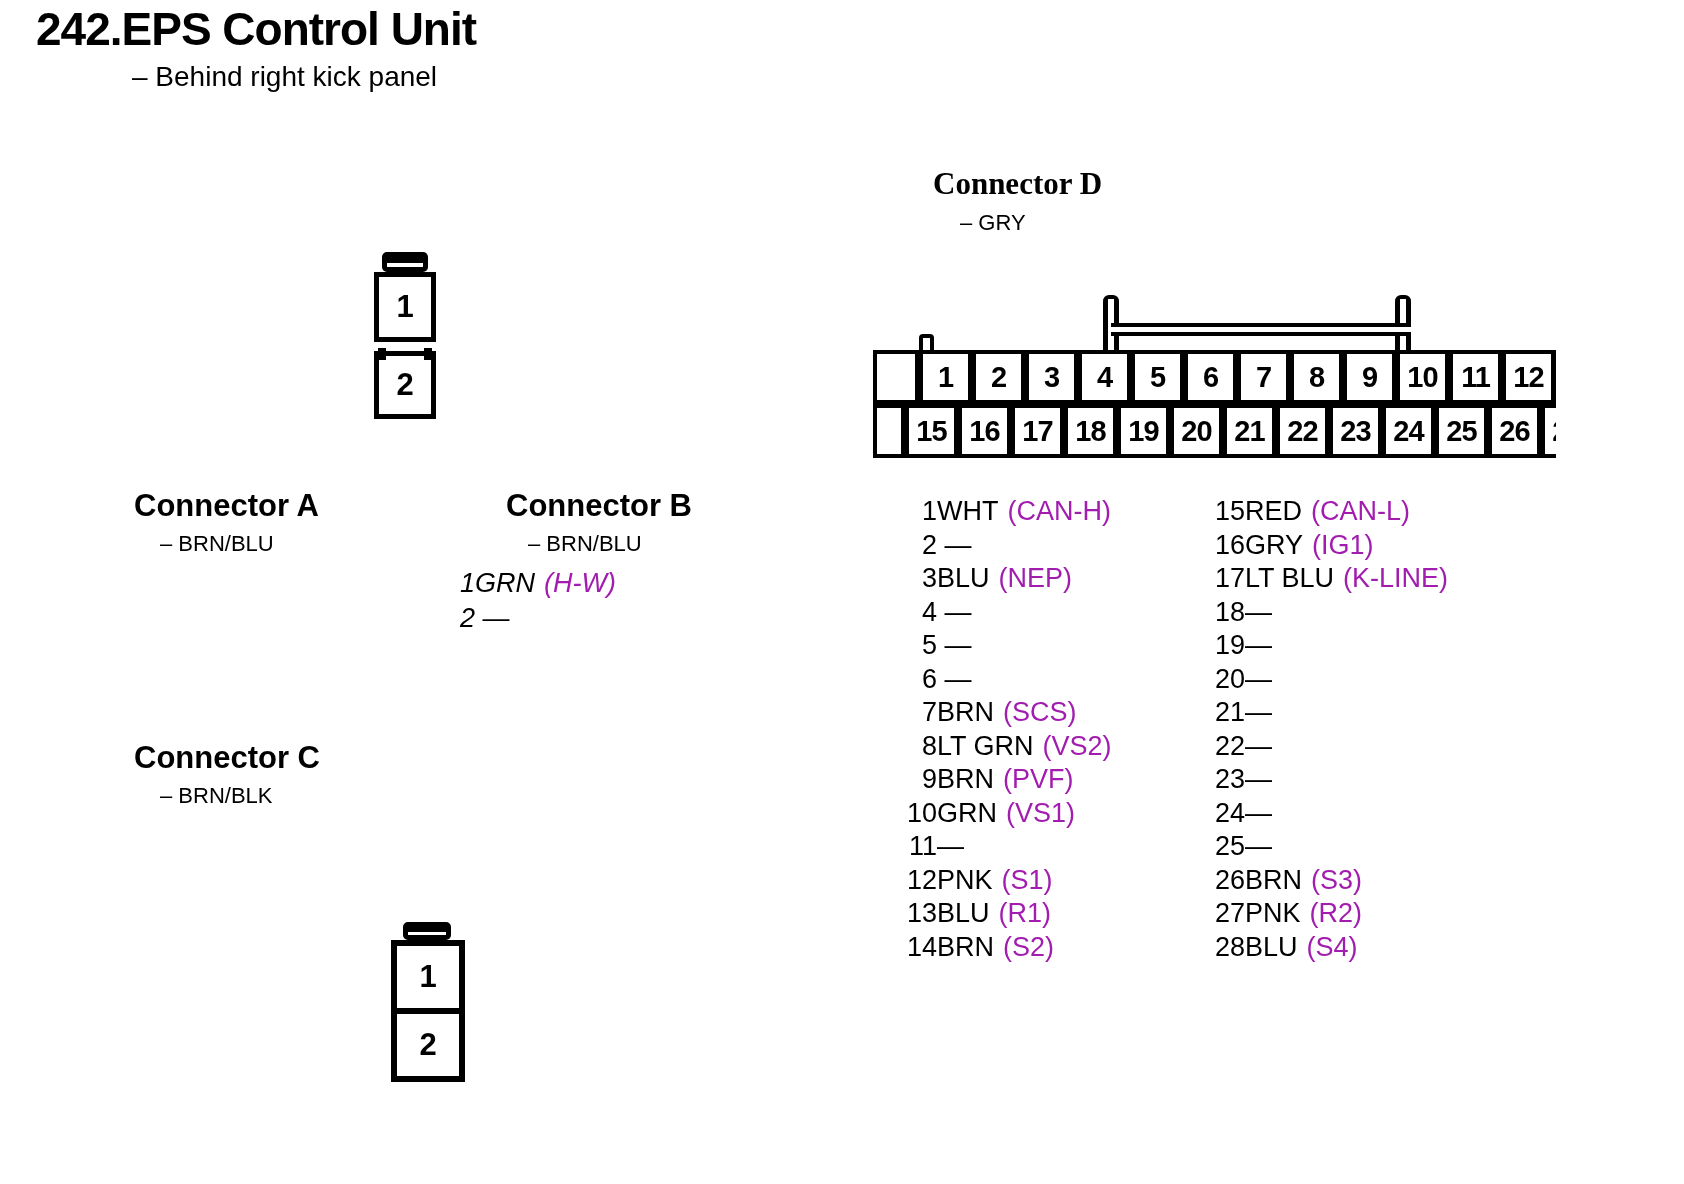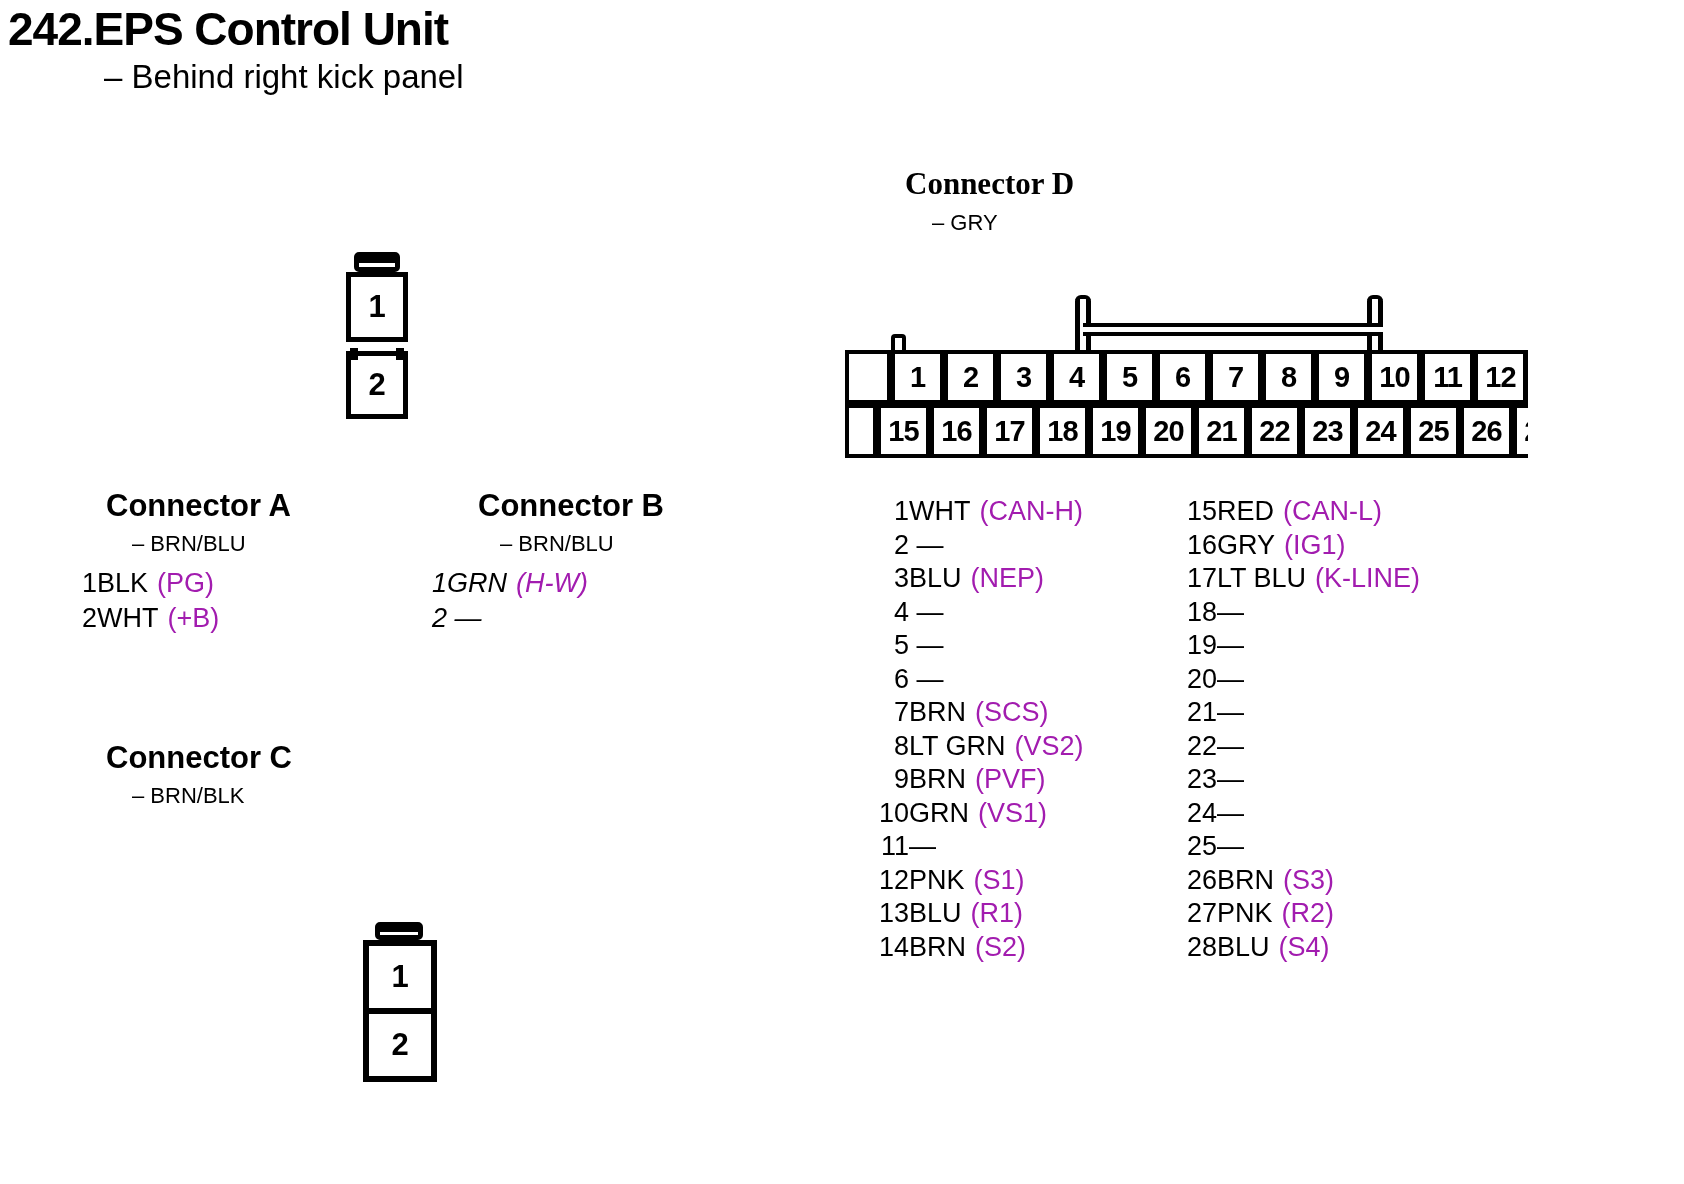--- a/index.html
+++ b/index.html
@@ -1,22 +1,22 @@
 <!DOCTYPE html>
 <html><head>
 <meta charset="utf-8">
 <style>
   html,body{margin:0;padding:0;background:#fff;}
   body{font-family:"Liberation Sans", sans-serif; color:#000;}
-  #page{position:relative;width:1528px;height:1184px;background:#fff;overflow:hidden;}
+  #page{position:relative;width:1528px;height:1184px;background:#fff;overflow:hidden;margin-left:28px;}
   .abs{position:absolute;}
 
   
   .title{font-size:46px;font-weight:700;letter-spacing:-1px;}
-  .note-line{font-size:33px;line-height:33px;white-space:pre;}
+  .note-line{font-size:28px;line-height:33px;white-space:pre;}
   .conn-heading{font-size:31px;font-weight:700;}
   .color-note{font-size:22px;white-space:pre;}
 
   
   .pin-list{font-size:27px;line-height:33.5px;}
   .pin-row{white-space:pre;}
   .pin-num{display:inline-block;min-width:31px;text-align:right;white-space:pre;}
   .plain .pin-num{min-width:0;}
   .pin-signal{color:#a21caf;margin-left:9px;}
   .pin-list.c-list{line-height:35px;}
@@ -91,26 +91,20 @@
     </div>
     <div class="ab-box" style="width:62px;height:68px;margin-left:1px;margin-top:9px;">
       <div class="nub l"></div>
       <div class="nub r"></div>
       <span>2</span>
     </div>
   </div>
 
   <div class="abs conn-heading" style="left:106px;top:488px;">Connector A</div>
   <div class="abs color-note" style="left:132px;top:531px;">– BRN/BLU</div>
-  <div class="abs pin-list plain c-list" style="left:82px;top:566px;">
-
-      <div class="pin-row"><span class="pin-num">1</span><span class="pin-wire">BLK</span><span class="pin-signal">(PG)</span></div>
-
-      <div class="pin-row"><span class="pin-num">2</span><span class="pin-wire">WHT</span><span class="pin-signal">(+B)</span></div>
-    </div>
 
   <div class="abs conn-heading" style="left:478px;top:488px;">Connector B</div>
   <div class="abs color-note" style="left:500px;top:531px;">– BRN/BLU</div>
   <div class="abs pin-list plain c-list" style="left:432px;top:566px;font-style:italic;">
 
       <div class="pin-row"><span class="pin-num">1</span><span class="pin-wire">GRN</span><span class="pin-signal">(H-W)</span></div>
 
       <div class="pin-row"><span class="pin-num">2</span><span class="pin-wire"> —</span><span class="pin-signal"></span></div>
     </div>
 

